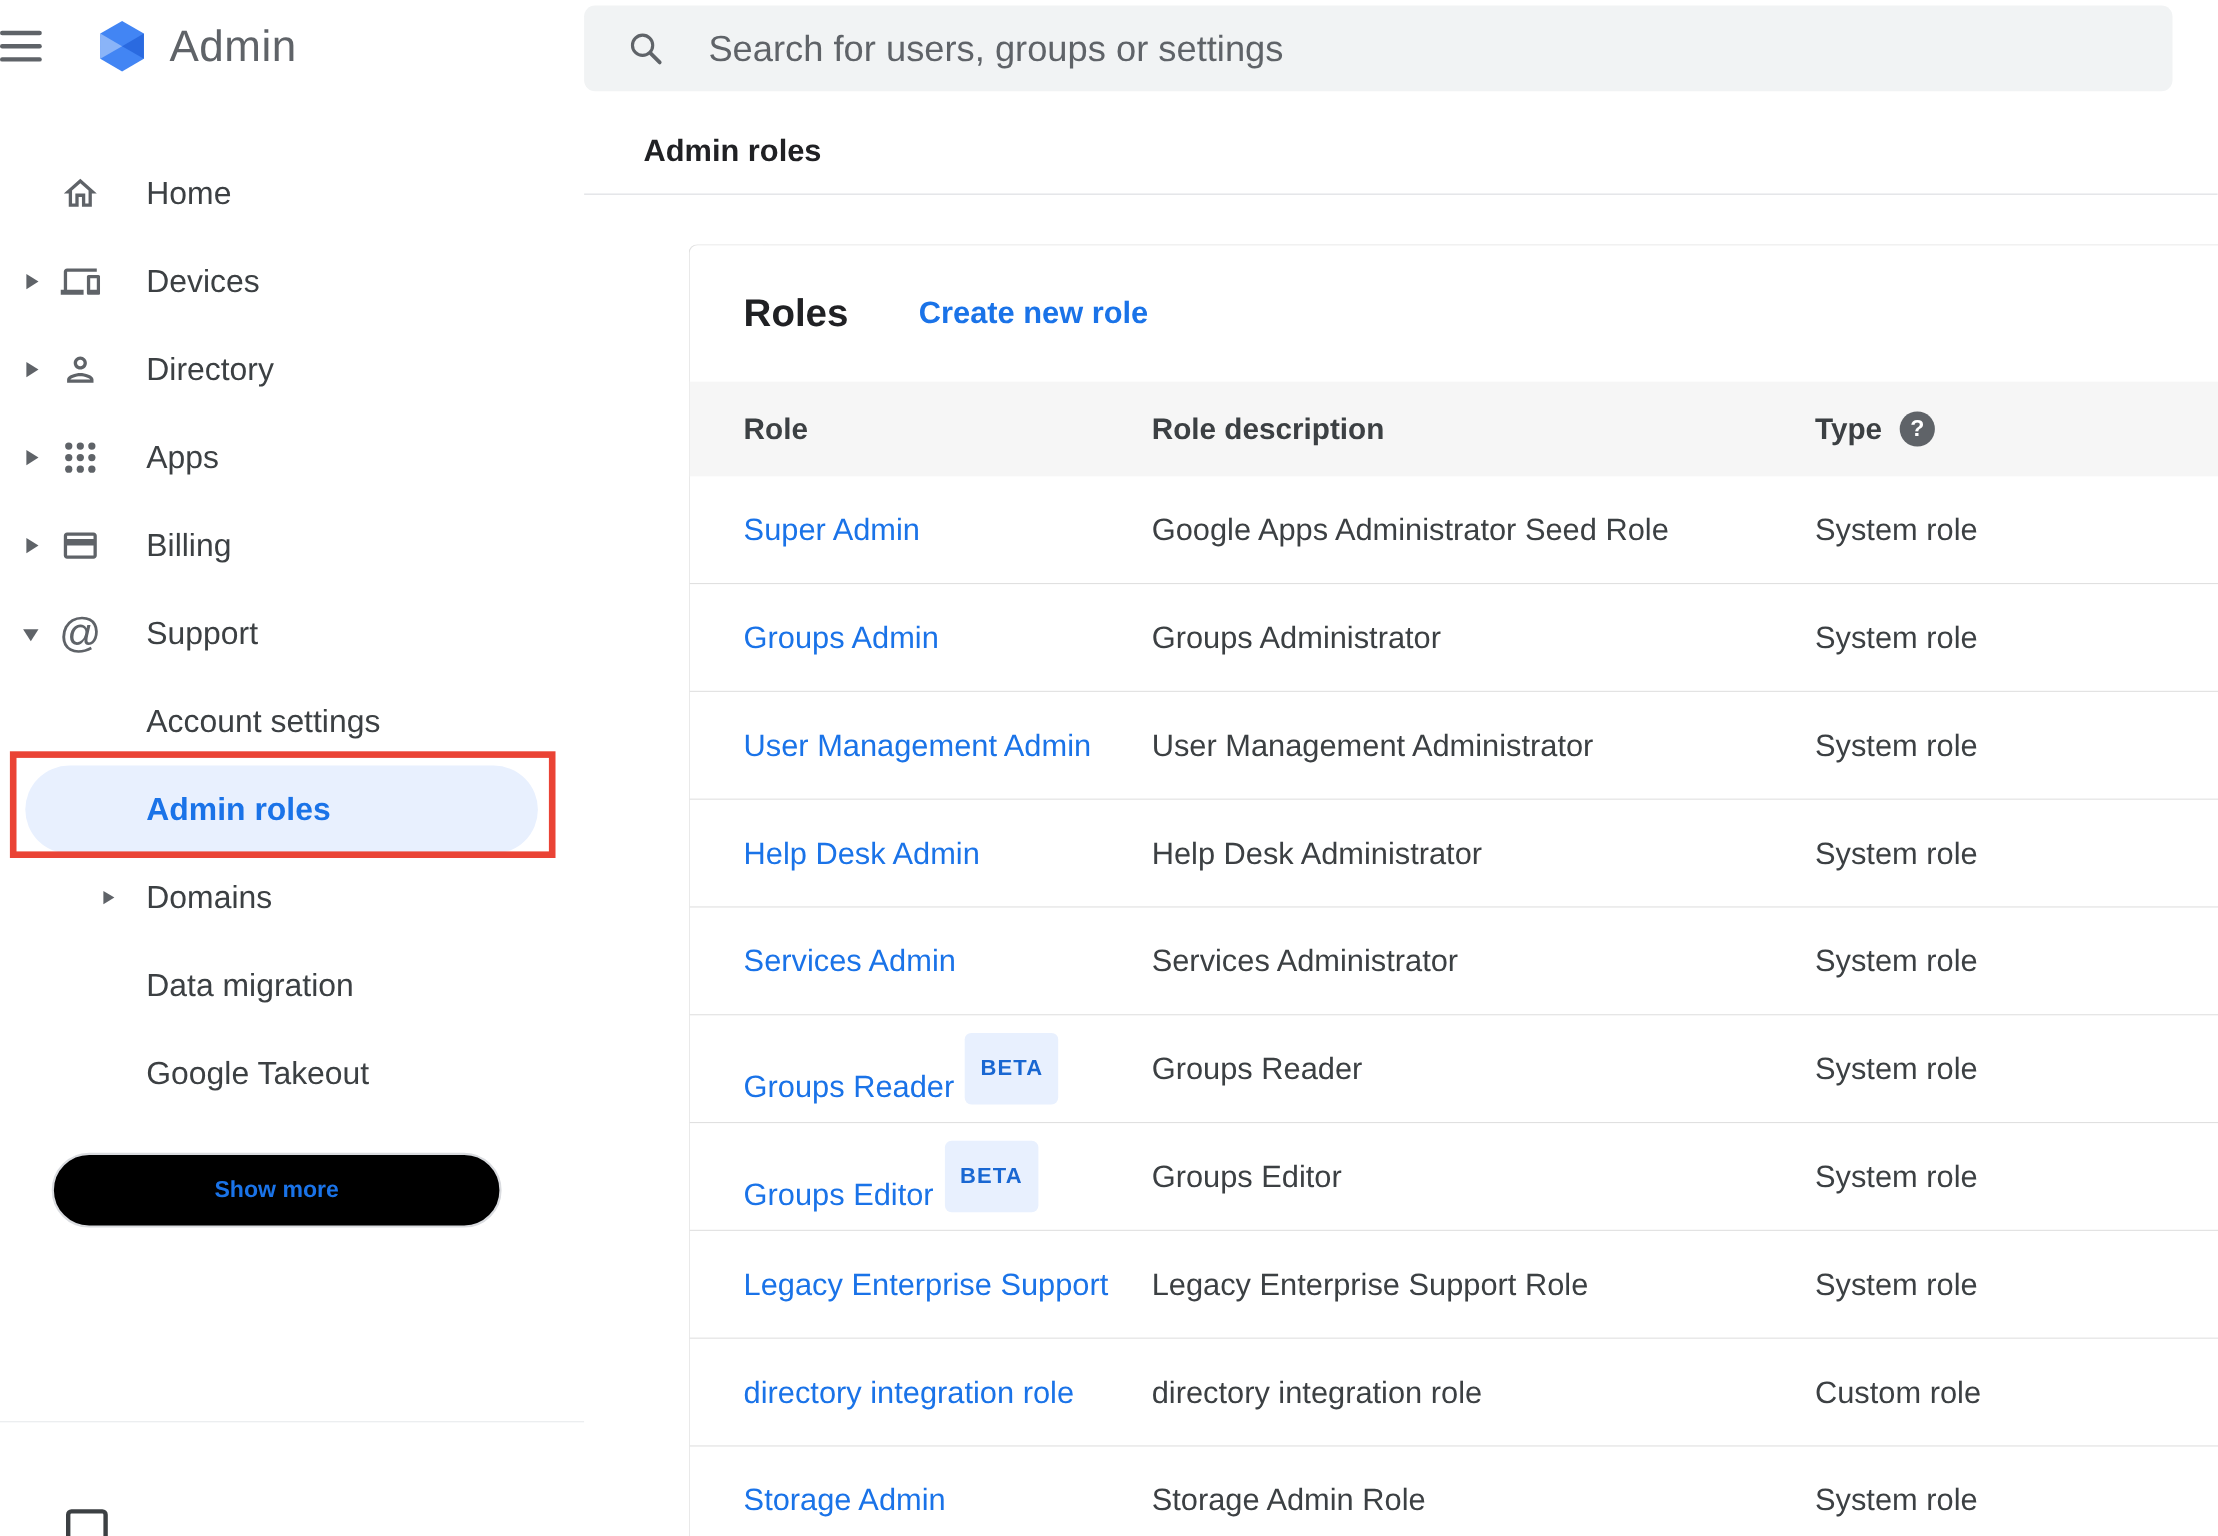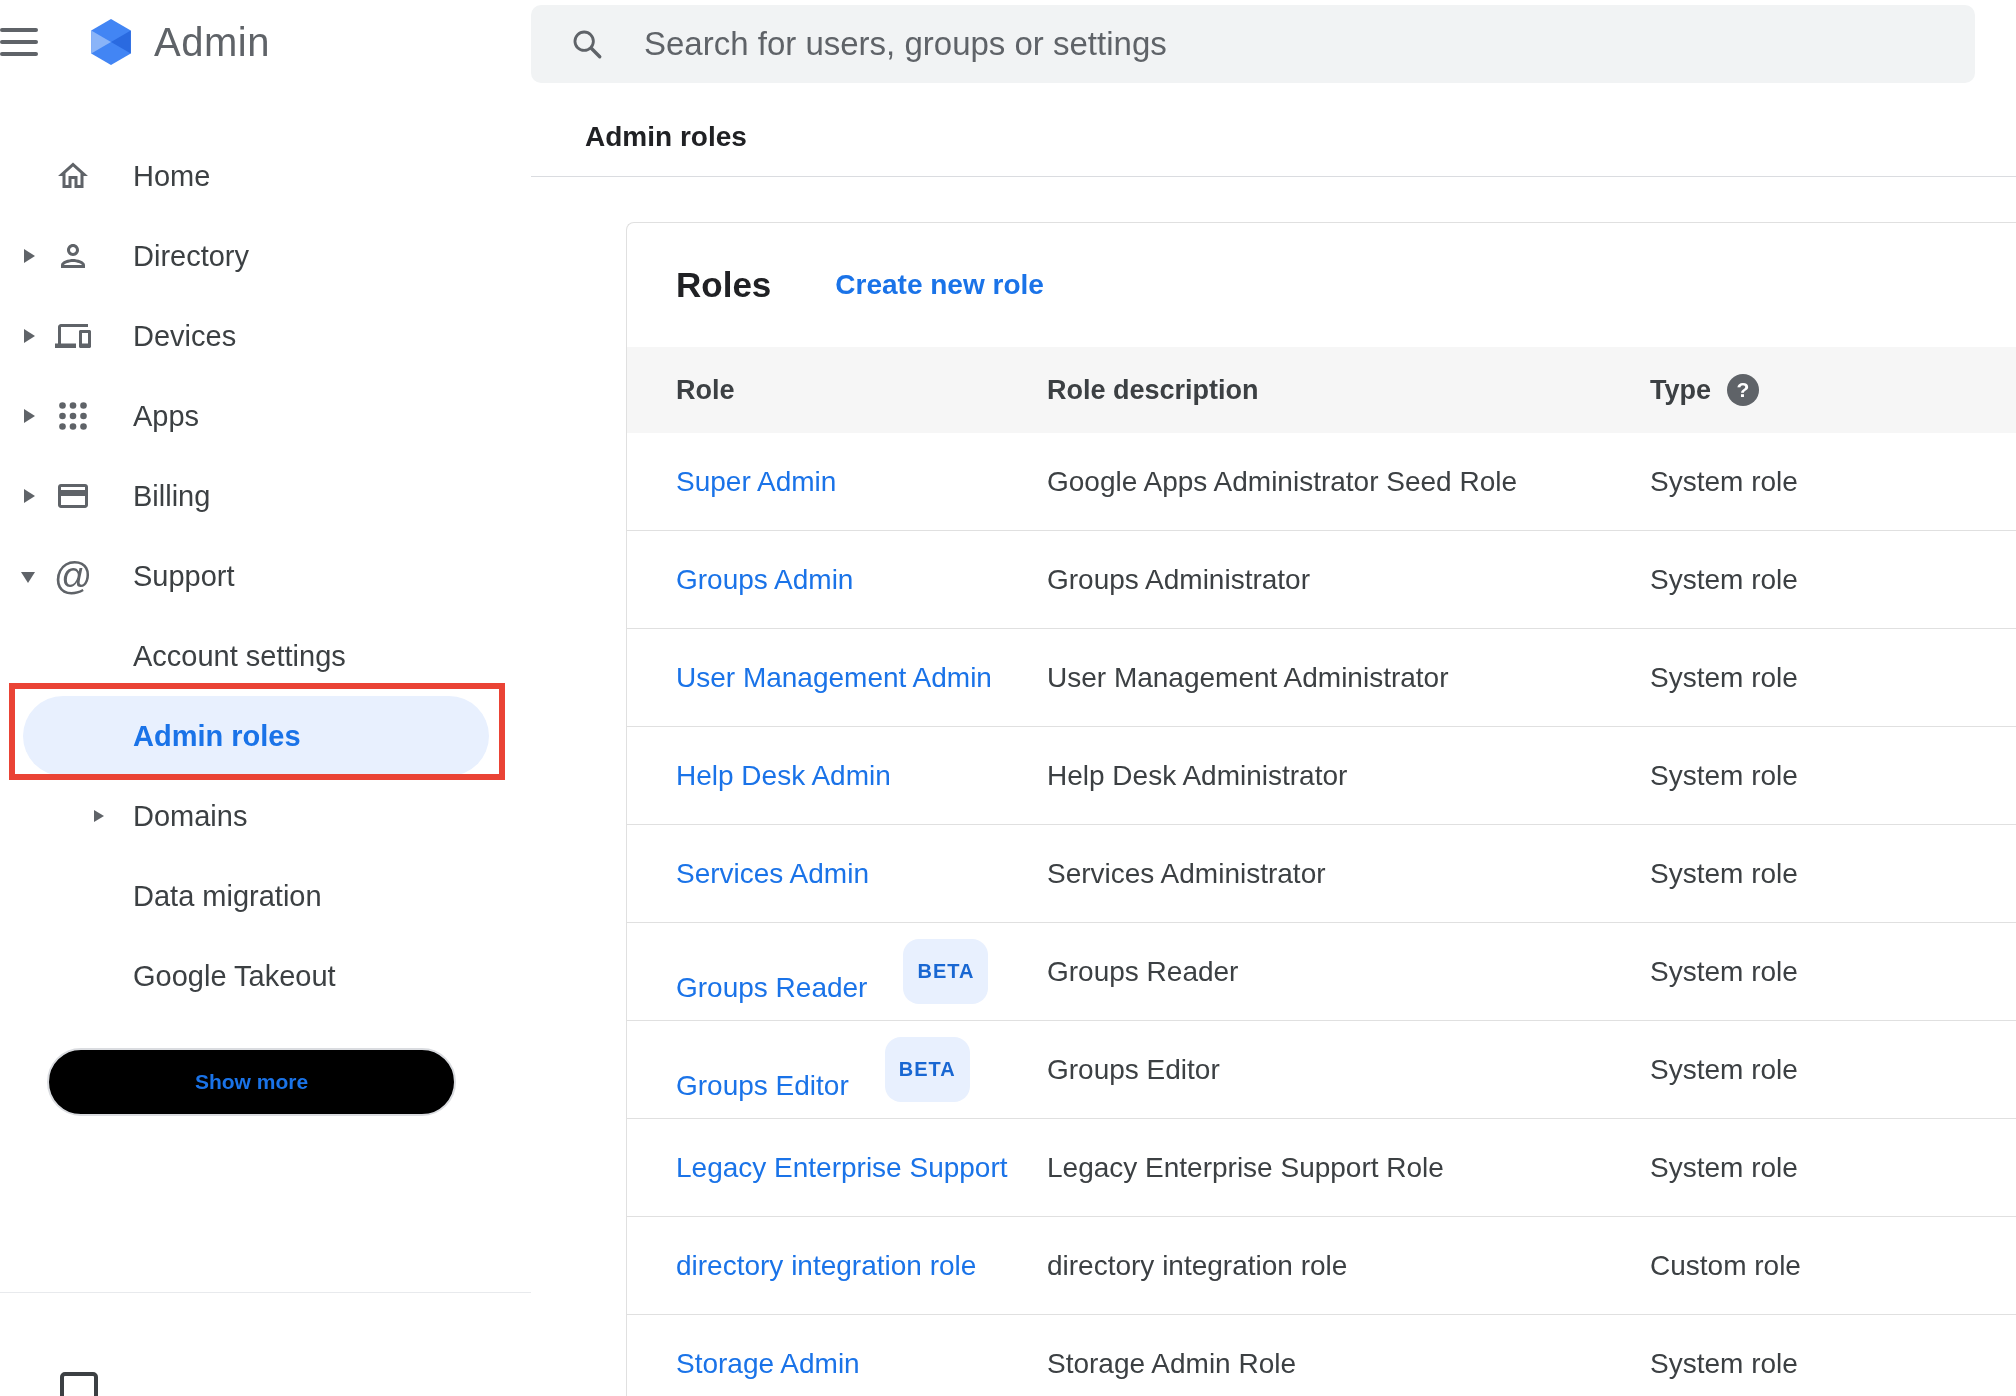--- a/index.html
+++ b/index.html
@@ -64,22 +64,22 @@
   .thead { height:86px; background:#f6f6f6; font-size:27px; font-weight:bold; color:#3c4043; }
   .type-head { display:flex; align-items:center; }
   .help { margin-left:16px; width:32px; height:32px; border-radius:50%; background:#5f6368;
     color:#fff; font-size:21px; font-weight:bold; display:inline-flex; align-items:center;
     justify-content:center; cursor:pointer; }
 
   .row { height:98px; border-bottom:1px solid #e0e0e0; font-size:28px; }
   .role-cell { display:flex; align-items:flex-end; }
   .role-link { color:#1a73e8; text-decoration:none; cursor:pointer; white-space:nowrap; }
   .desc-cell, .type-cell { color:#3c4043; white-space:nowrap; }
-  .beta { margin-left:36px; padding:21px 14px; background:#e8f0fe; color:#1967d2;
-    font-size:20px; font-weight:bold; border-radius:16px; letter-spacing:1px; }
+  .beta { margin-left:10px; padding:21px 14px; background:#e8f0fe; color:#1967d2;
+    font-size:20px; font-weight:bold; border-radius:6px; letter-spacing:1px; }
 </style>
 </head>
 <body>
 
 <div class="sidebar">
   <div class="sidebar-header">
     <div class="hamburger">
         <span></span>
         <span></span>
         <span></span>
@@ -99,34 +99,34 @@
             <path d="M12 5.69l5 4.5V18h-2v-6H9v6H7v-7.81l5-4.5M12 3L2 12h3v8h6v-6h2v6h6v-8h3L12 3z"></path>
           </svg>
       </span>
       <span class="nav-label">Home</span>
     </div>
 
     <div class="nav-item">
       <span class="tri-r"></span>
       <span class="nav-icon">
         <svg viewBox="0 0 24 24">
+            <path d="M4 6h18V4H4c-1.1 0-2 .9-2 2v11H0v3h14v-3H4V6zm19 2h-6c-.55 0-1 .45-1 1v10c0 .55.45 1 1 1h6c.55 0 1-.45 1-1V9c0-.55-.45-1-1-1zm-1 9h-4v-7h4v7z"></path>
+          </svg>
+      </span>
+      <span class="nav-label">Devices</span>
+    </div>
+
+    <div class="nav-item">
+      <span class="tri-r"></span>
+      <span class="nav-icon">
+        <svg viewBox="0 0 24 24">
             <path d="M12 6c1.1 0 2 .9 2 2s-.9 2-2 2-2-.9-2-2 .9-2 2-2m0 10c2.7 0 5.8 1.29 6 2H6c.23-.72 3.31-2 6-2m0-12C9.79 4 8 5.79 8 8s1.79 4 4 4 4-1.79 4-4-1.79-4-4-4zm0 10c-2.67 0-8 1.34-8 4v2h16v-2c0-2.66-5.33-4-8-4z"></path>
           </svg>
       </span>
       <span class="nav-label">Directory</span>
-    </div>
-
-    <div class="nav-item">
-      <span class="tri-r"></span>
-      <span class="nav-icon">
-        <svg viewBox="0 0 24 24">
-            <path d="M4 6h18V4H4c-1.1 0-2 .9-2 2v11H0v3h14v-3H4V6zm19 2h-6c-.55 0-1 .45-1 1v10c0 .55.45 1 1 1h6c.55 0 1-.45 1-1V9c0-.55-.45-1-1-1zm-1 9h-4v-7h4v7z"></path>
-          </svg>
-      </span>
-      <span class="nav-label">Devices</span>
     </div>
 
     <div class="nav-item">
       <span class="tri-r"></span>
       <span class="nav-icon">
         <svg viewBox="0 0 24 24">
           <circle cx="5" cy="5" r="2.2"></circle>
             <circle cx="12" cy="5" r="2.2"></circle>
             <circle cx="19" cy="5" r="2.2"></circle>
           <circle cx="5" cy="12" r="2.2"></circle>

